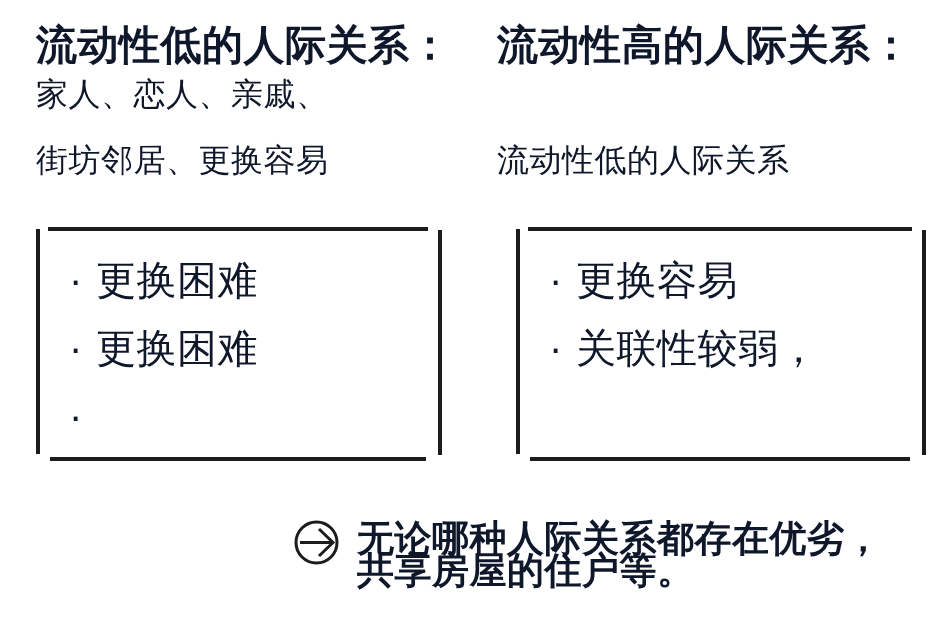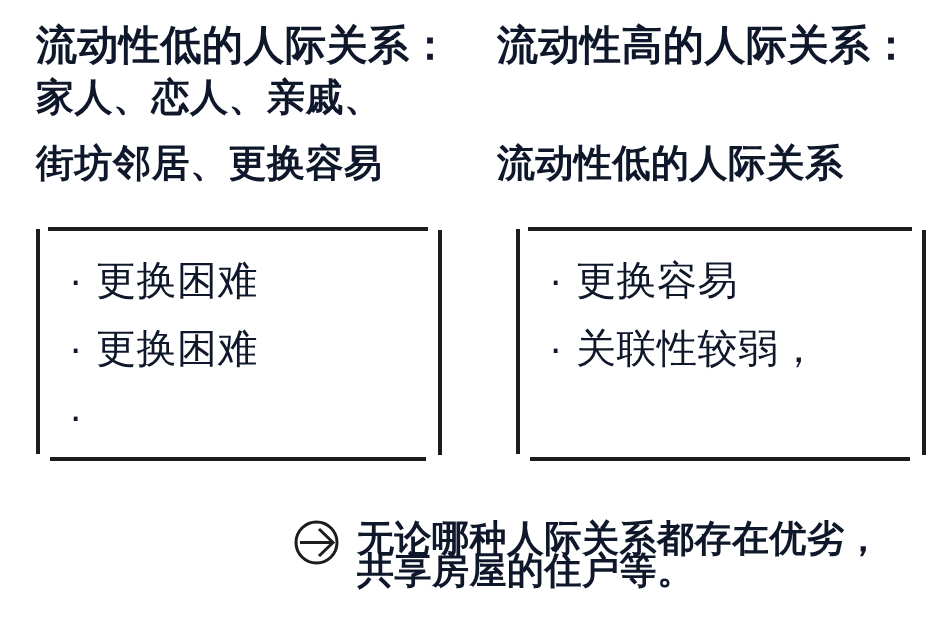--- a/index.html
+++ b/index.html
@@ -13,21 +13,21 @@
     width: 948px;
     height: 629px;
     background: #ffffff;
     color: #0f172a;
     overflow: hidden;
   }
   .line { position: absolute; white-space: nowrap; line-height: 1.15; }
 
   
   .col-title   { font-size: 41px; font-weight: 700; letter-spacing: 0.5px; }
-  .col-example { font-size: 38px; font-weight: 700; letter-spacing: 0.5px; }
+  .col-example { font-size: 32px; font-weight: 400; letter-spacing: 0.5px; }
 
   .t-left  { left: 36px;  top: 22px;  }
   .e1-left { left: 36px;  top: 76px;  }
   .e2-left { left: 36px;  top: 142px; }
   .t-right  { left: 497px; top: 22px;  }
   .e1-right { left: 497px; top: 76px;  }
   .e2-right { left: 497px; top: 142px; }
 
   
   .trait-box { position: absolute; top: 226px; height: 236px; }

